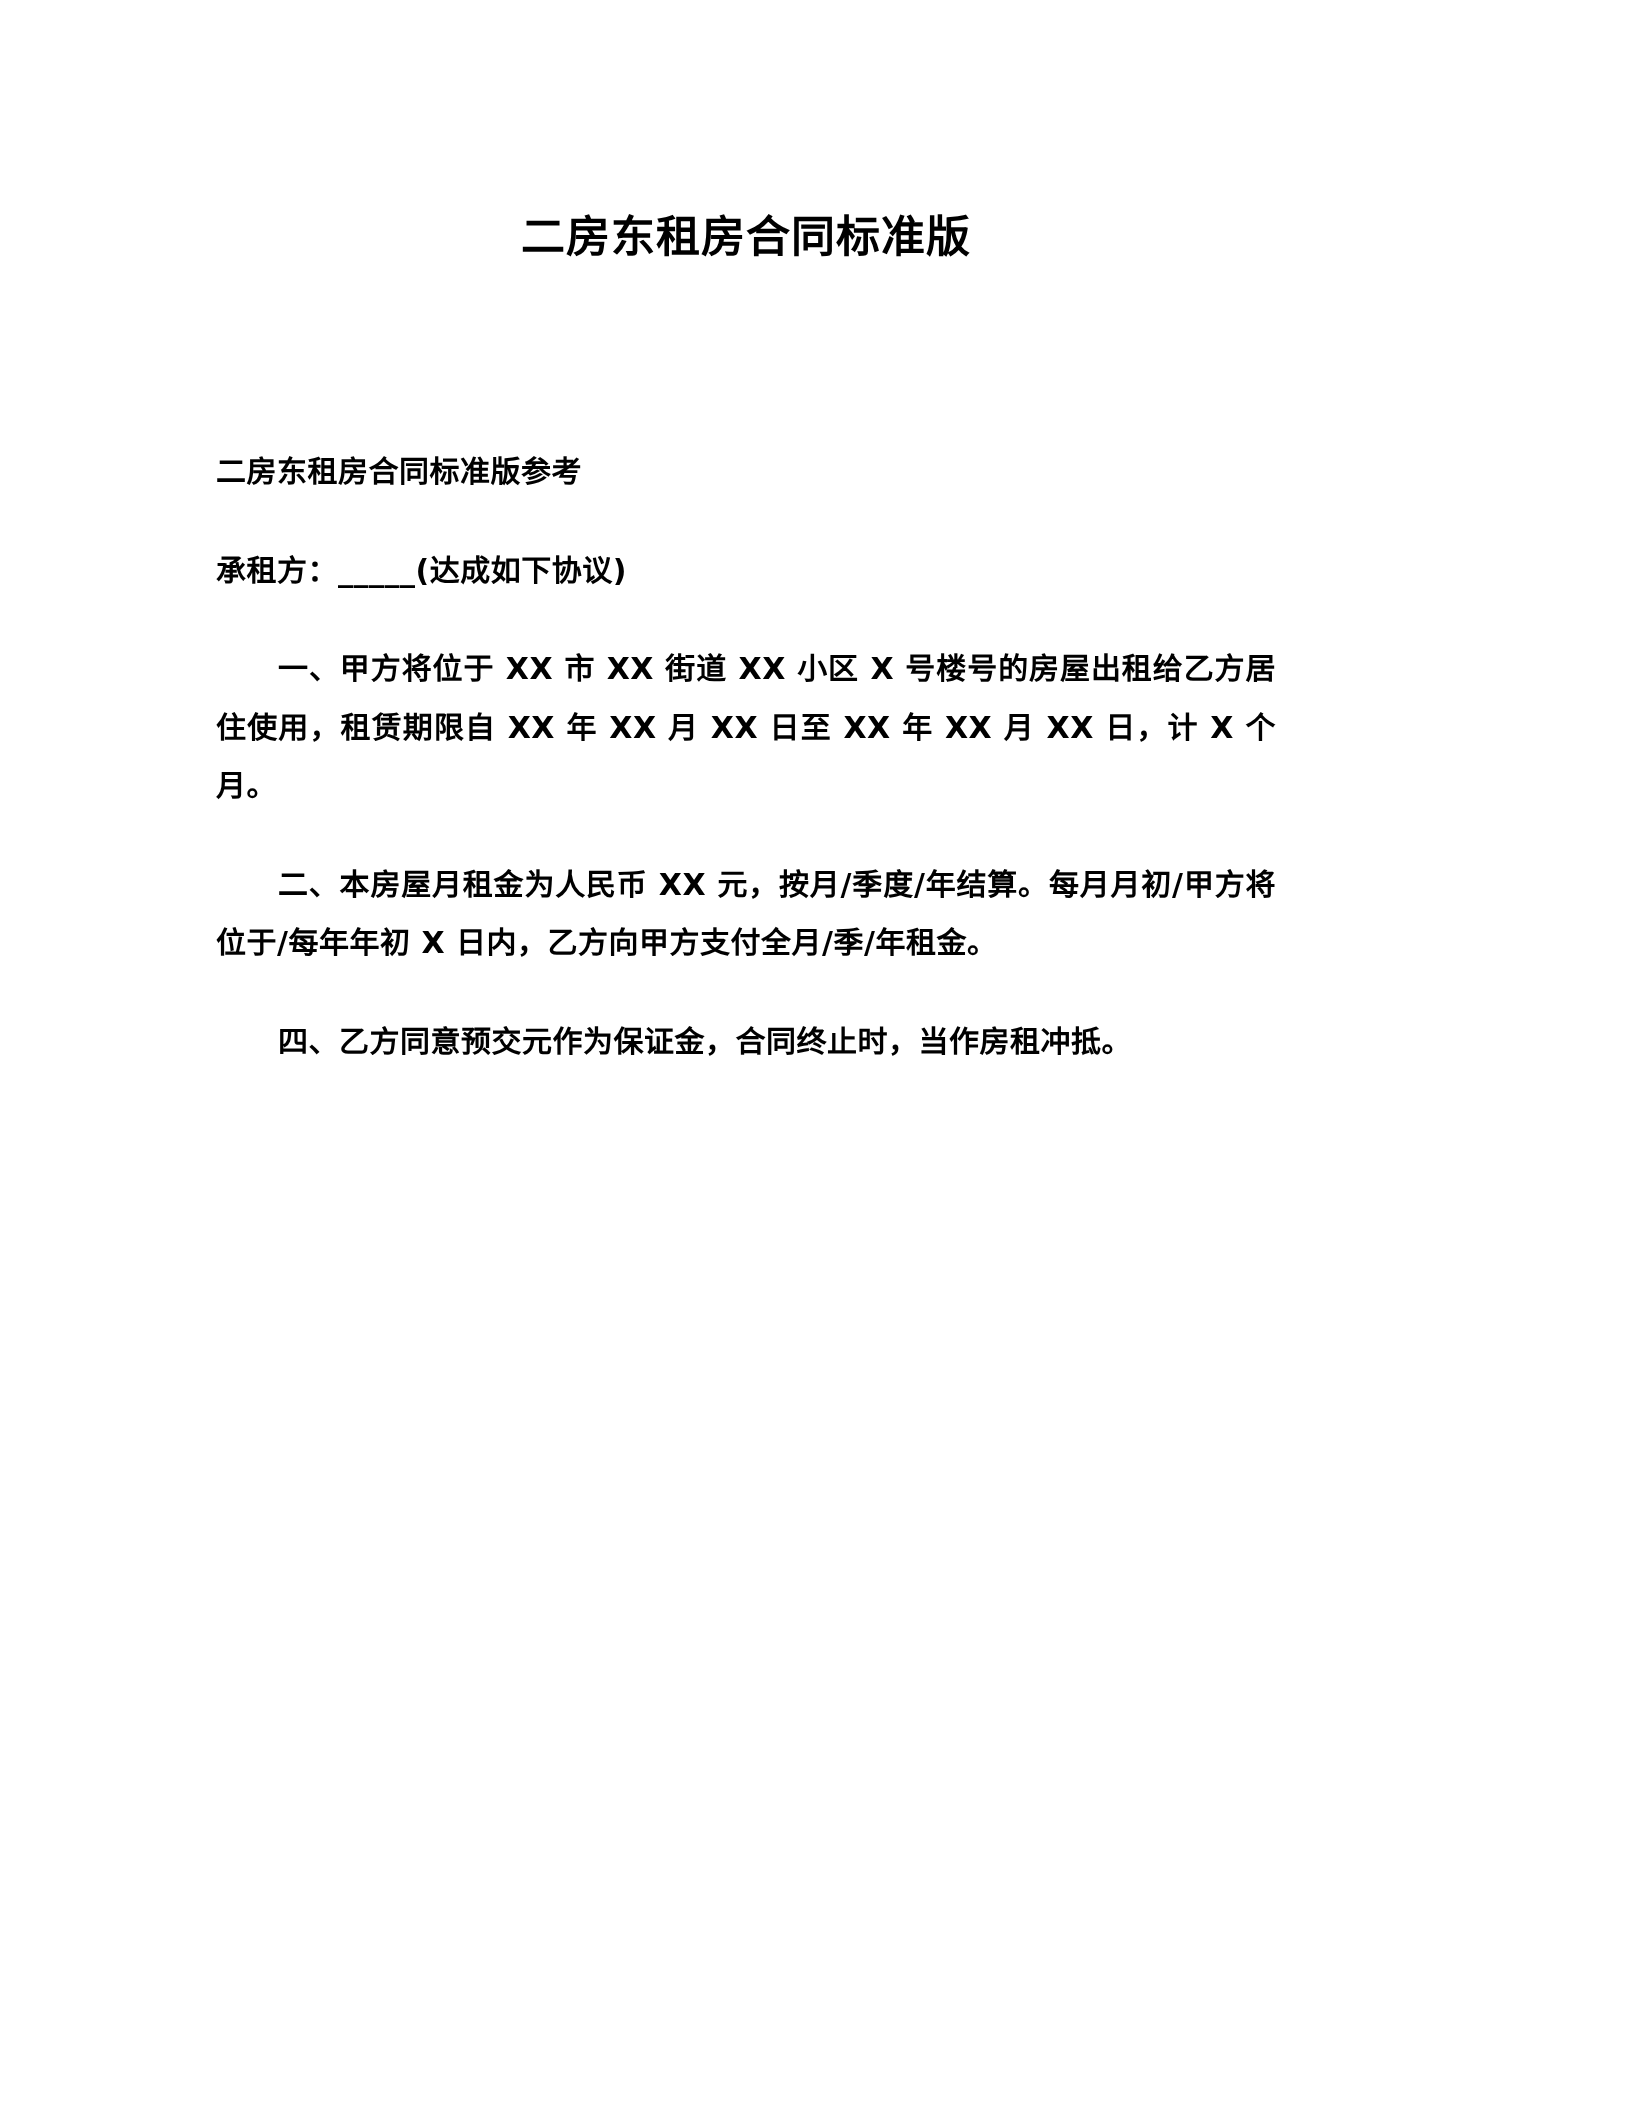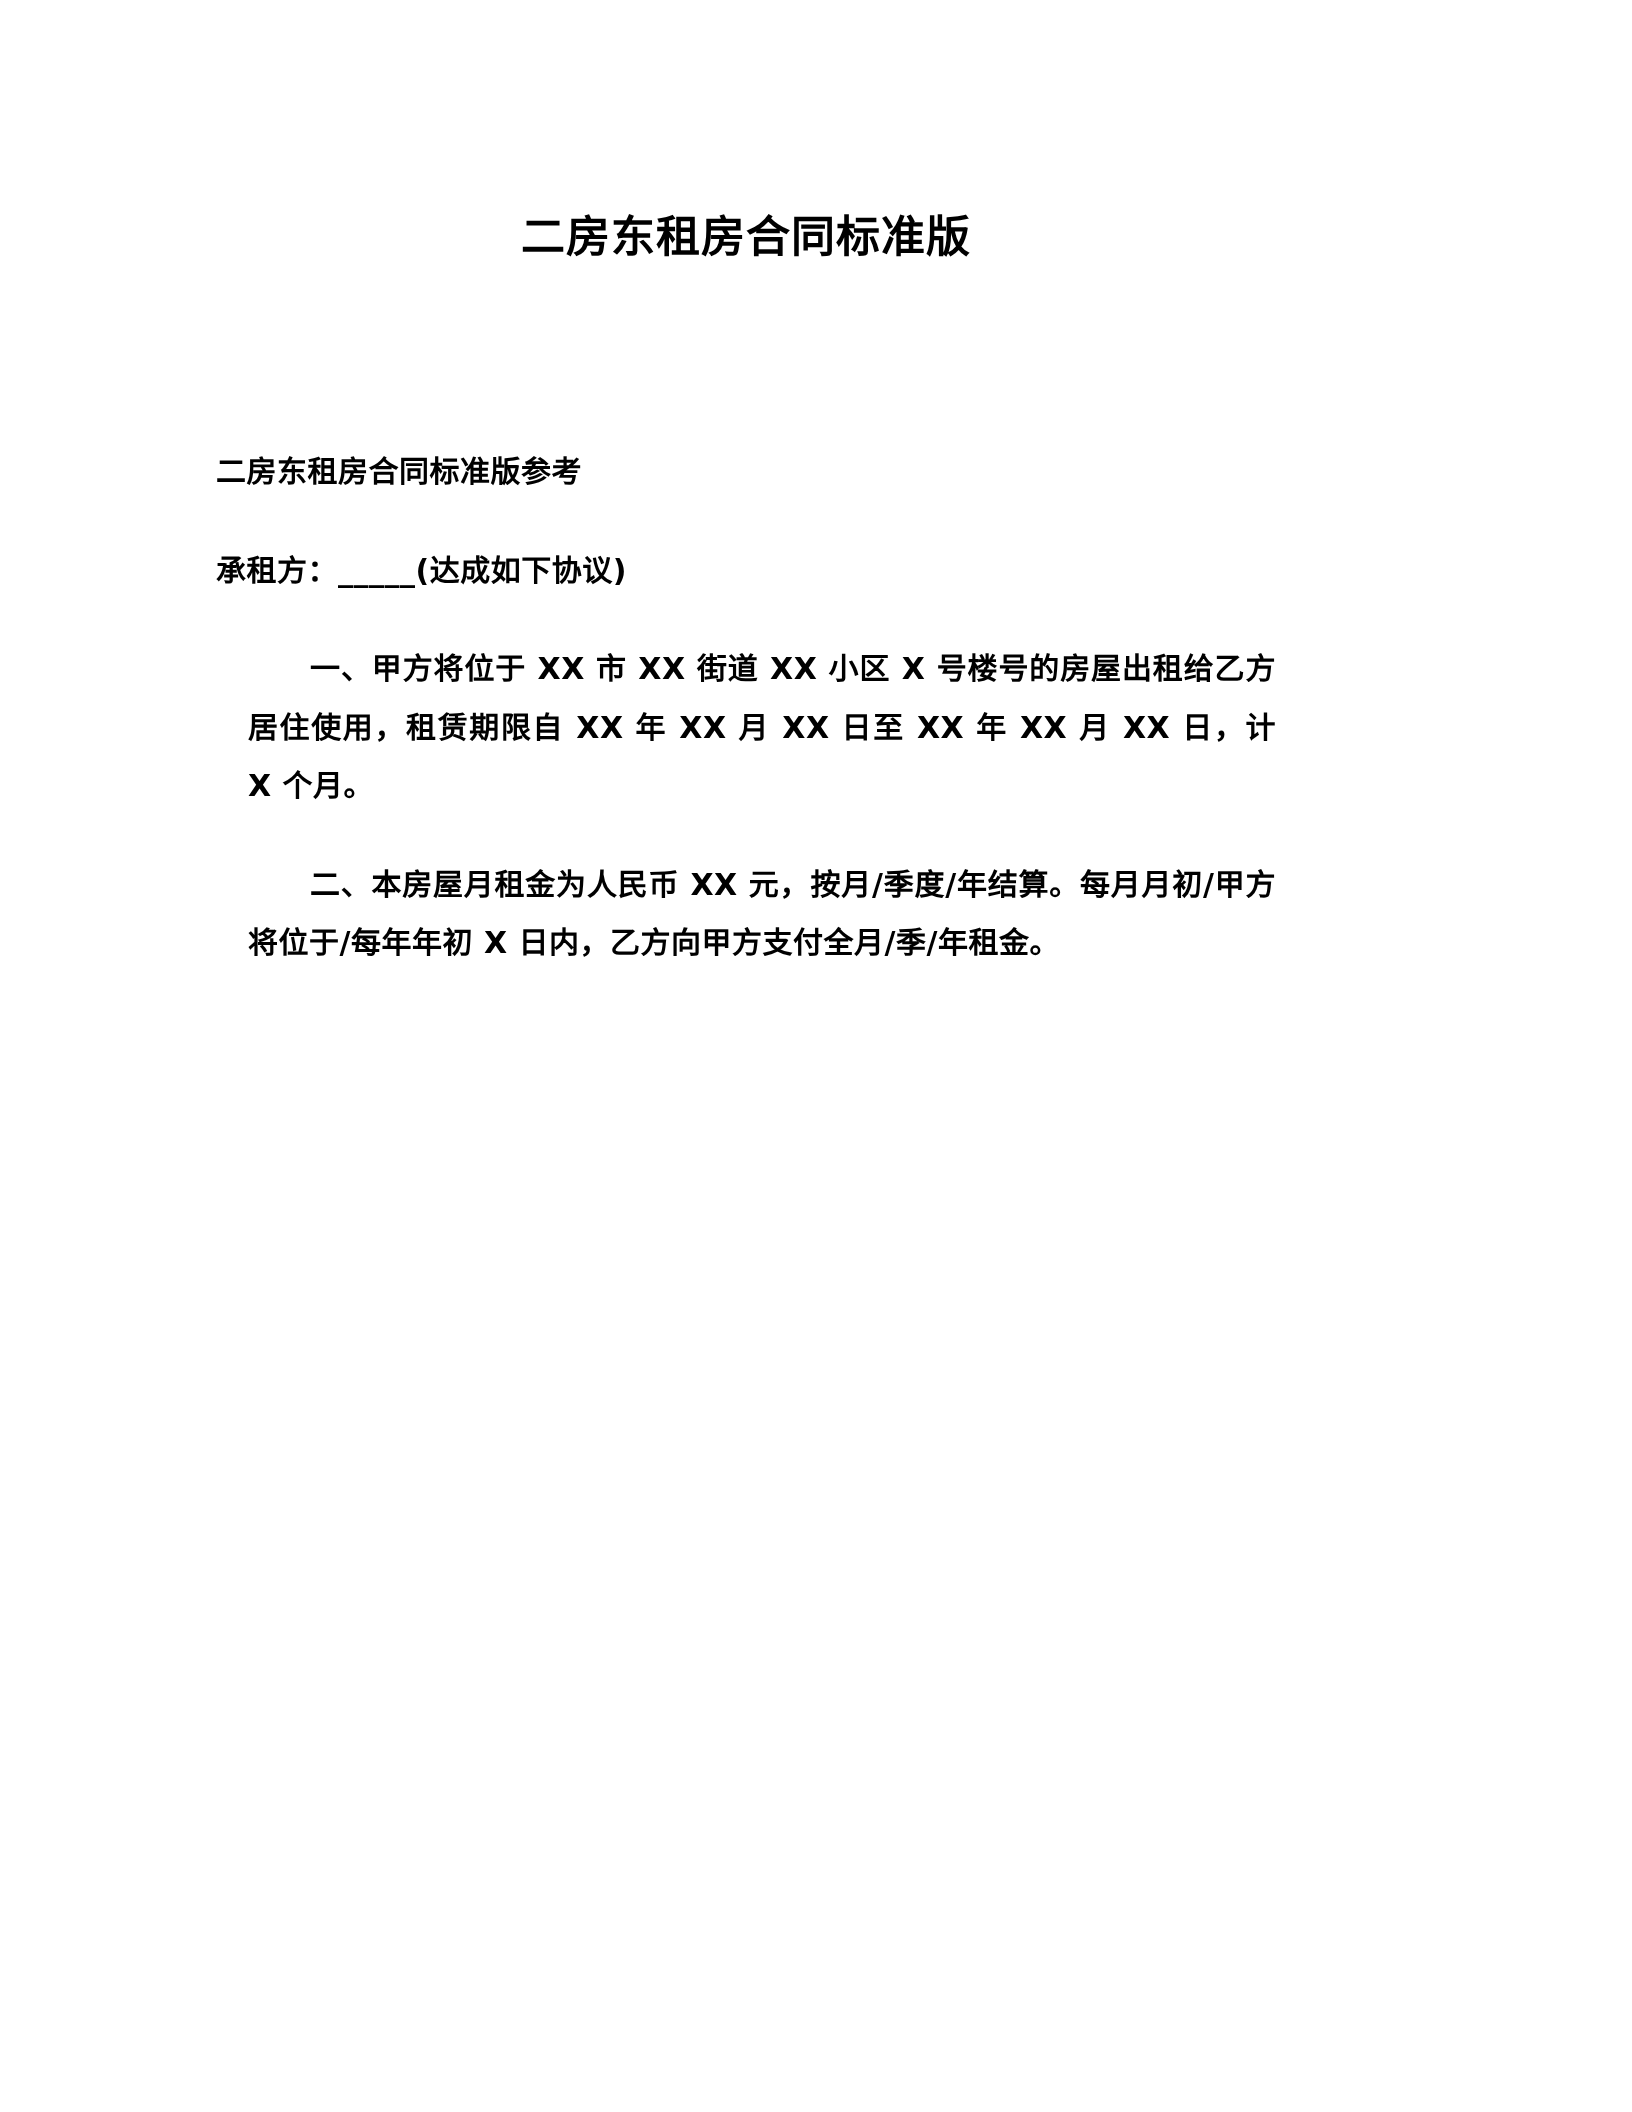--- a/index.html
+++ b/index.html
@@ -39,21 +39,20 @@
   p.para {
     font-size: 30px;
     font-weight: bold;
     line-height: 1.95;
     margin: 0 0 40px 0;
     text-align: justify;
     letter-spacing: 0.5px;
   }
   p.para.indent {
     text-indent: 62px;
-    margin-left: 32px;
   }
   p.para.last {
     margin-bottom: 0;
   }
 </style>
 </head>
 <body>
 
 <div class="page">
 
@@ -65,15 +64,16 @@
 
 
     <p class="para">承租方：_____(达成如下协议)</p>
 
 
     <p class="para indent">一、甲方将位于 XX 市 XX 街道 XX 小区 X 号楼号的房屋出租给乙方居住使用，租赁期限自 XX 年 XX 月 XX 日至 XX 年 XX 月 XX 日，计 X 个月。</p>
 
     <p class="para indent">二、本房屋月租金为人民币 XX 元，按月/季度/年结算。每月月初/甲方将位于/每年年初 X 日内，乙方向甲方支付全月/季/年租金。</p>
 
 
+    <p class="para indent last">四、乙方同意预交元作为保证金，合同终止时，当作房租冲抵。</p>
 
   </div>
 </div>
 
 </body></html>

